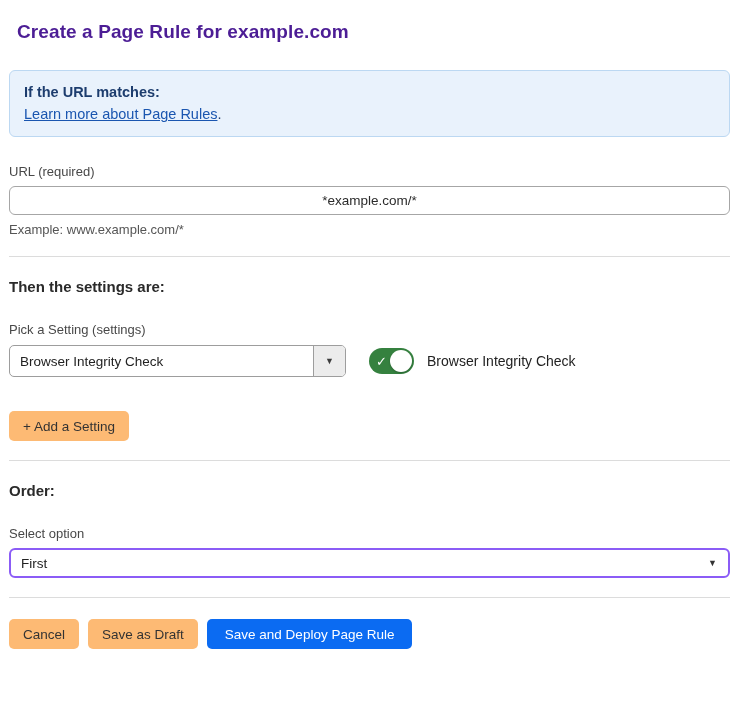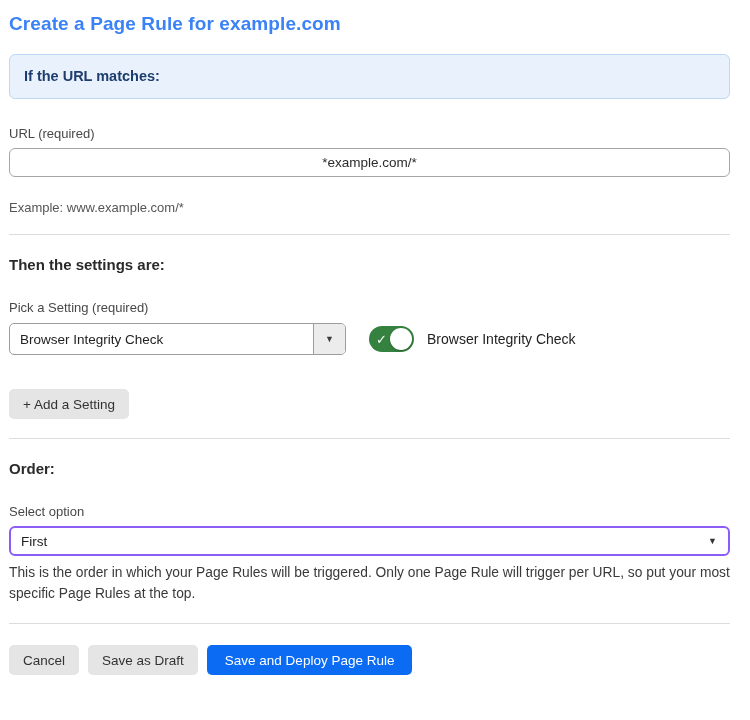--- a/index.html
+++ b/index.html
@@ -6,22 +6,22 @@
   html, body { margin: 0; padding: 0; background: #fff; }
   body {
     width: 750px; height: 720px;
     font-family: "Liberation Sans", sans-serif;
     color: #333;
     overflow: hidden;
   }
   .container { margin: 0 20px 0 9px; }
 
   .page-title {
-    font-size: 19px; font-weight: 700; color: #3b82f6;
-    margin: 0; padding: 13px 0 19px 0; letter-spacing: 0.1px;
+    font-size: 19px; font-weight: 700; color: #4c1d95;
+    margin: 8px; padding: 13px 0 19px 0; letter-spacing: 0.1px;
   }
 
   .info-box {
     background: #e9f2fc;
     border: 1px solid #bcd8f2;
     border-radius: 6px;
     padding: 10px 22px 11px 14px;
     color: #1d3d6e;
     font-size: 14.5px;
     line-height: 22px;
@@ -35,21 +35,21 @@
     margin: 27px 0 7px 0;
   }
   .text-input {
     width: 100%; height: 29px;
     border: 1px solid #a6a6a6; border-radius: 6px;
     padding: 0 10px;
     font-family: "Liberation Sans", sans-serif;
     font-size: 13.5px; color: #2b2b2b;
     background: #fff; outline: none; text-align: center;
   }
-  .helper-text { font-size: 13px; color: #555; margin: 23px 0 0 0; }
+  .helper-text { font-size: 13px; color: #555; margin: 7px 0 0 0; }
 
   .divider { border: none; border-top: 1px solid #dcdcdc; margin: 19px 0 0 0; }
 
   .section-heading {
     font-size: 15px; font-weight: 700; color: #2a2a2a;
     margin: 21px 0 0 0;
   }
 
   .setting-row { display: flex; align-items: center; margin-top: 8px; }
   .setting-select {
@@ -86,21 +86,21 @@
     background: #fff; box-shadow: 0 1px 2px rgba(0,0,0,0.25);
   }
   .toggle-label { font-size: 14px; color: #222; margin-left: 13px; }
 
   .btn {
     display: inline-flex; align-items: center; justify-content: center;
     height: 30px; border: none; border-radius: 5px;
     font-family: "Liberation Sans", sans-serif;
     font-size: 13.5px; cursor: pointer; padding: 0 14px;
   }
-  .btn-gray { background: #e5e5e5; color: #333; }
+  .btn-gray { background: #fdba74; color: #333; }
   .btn-blue { background: #0b6bf2; color: #fff; padding: 0 18px; }
   .add-setting-btn { margin-top: 34px; }
 
   .order-select {
     position: relative;
     width: 100%; height: 30px;
     border: 2px solid #8b5cf6; border-radius: 6px;
     background: #fff; cursor: pointer;
     display: flex; align-items: center;
     padding: 0 10px; font-size: 13.5px; color: #222;
@@ -118,31 +118,32 @@
 </style>
 </head>
 <body>
 
 <div class="container">
 
   <h1 class="page-title">Create a Page Rule for example.com</h1>
 
   <div class="info-box">
     <div class="info-heading">If the URL matches:</div>
+    <div><a class="info-link">Learn more about Page Rules</a><span>.</span></div>
   </div>
 
   <label class="field-label">URL (required)</label>
   <input class="text-input" type="text" value="*example.com/*" style="">
   <p class="helper-text">Example: www.example.com/*</p>
 
   <hr class="divider">
 
   <h2 class="section-heading">Then the settings are:</h2>
 
-  <label class="field-label">Pick a Setting (required)</label>
+  <label class="field-label">Pick a Setting (settings)</label>
 
   <div class="setting-row">
     <div class="setting-select">
       <span class="select-value">Browser Integrity Check</span>
       <span class="caret-segment">
           <span>▼</span>
         </span>
     </div>
     <div class="toggle-wrap">
       <div class="toggle" aria-checked="true">
@@ -159,21 +160,20 @@
 
   <h2 class="section-heading">Order:</h2>
 
   <label class="field-label">Select option</label>
 
   <div class="order-select">
     <span>First</span>
     <span class="order-caret">▼</span>
   </div>
 
-  <p class="order-helper">This is the order in which your Page Rules will be triggered. Only one Page Rule will trigger per URL, so put your most specific Page Rules at the top.</p>
 
   <hr class="divider">
 
   <div class="footer-row">
     <button class="btn btn-gray">Cancel</button>
     <button class="btn btn-gray">Save as Draft</button>
     <button class="btn btn-blue">Save and Deploy Page Rule</button>
   </div>
 
 </div>

